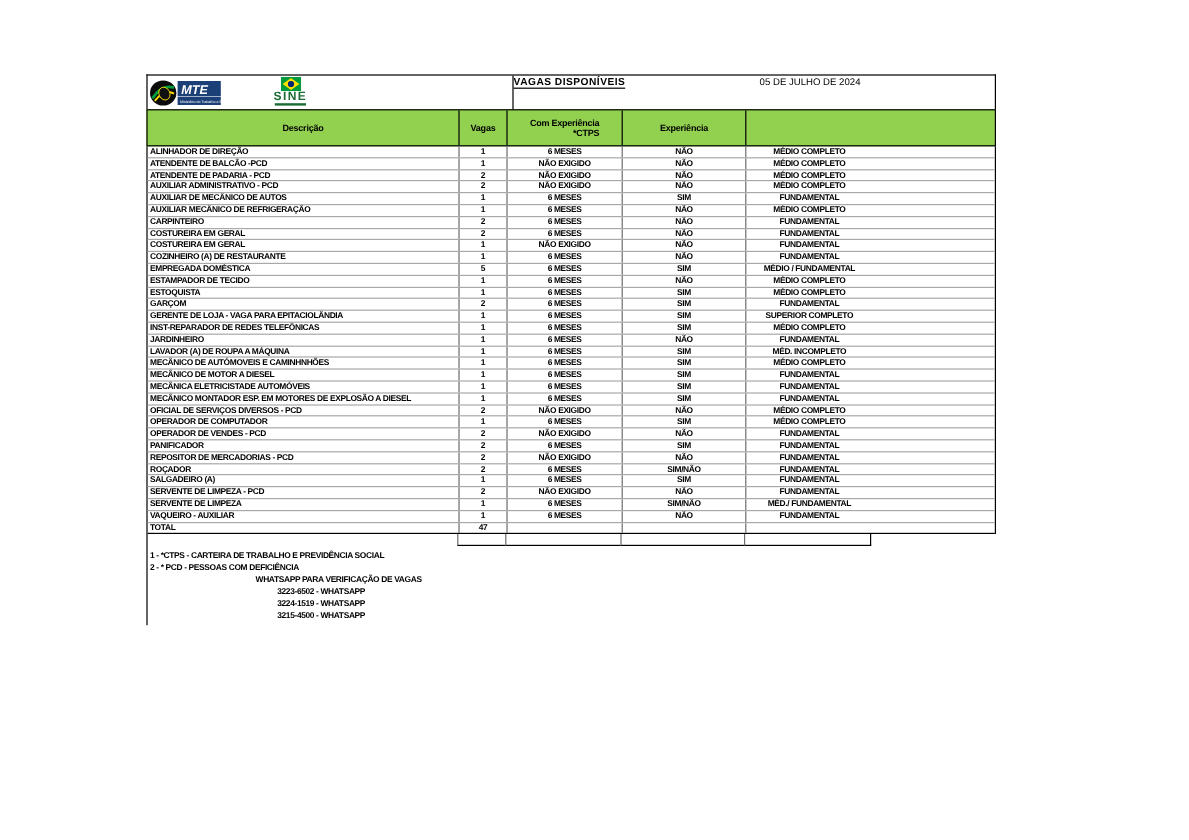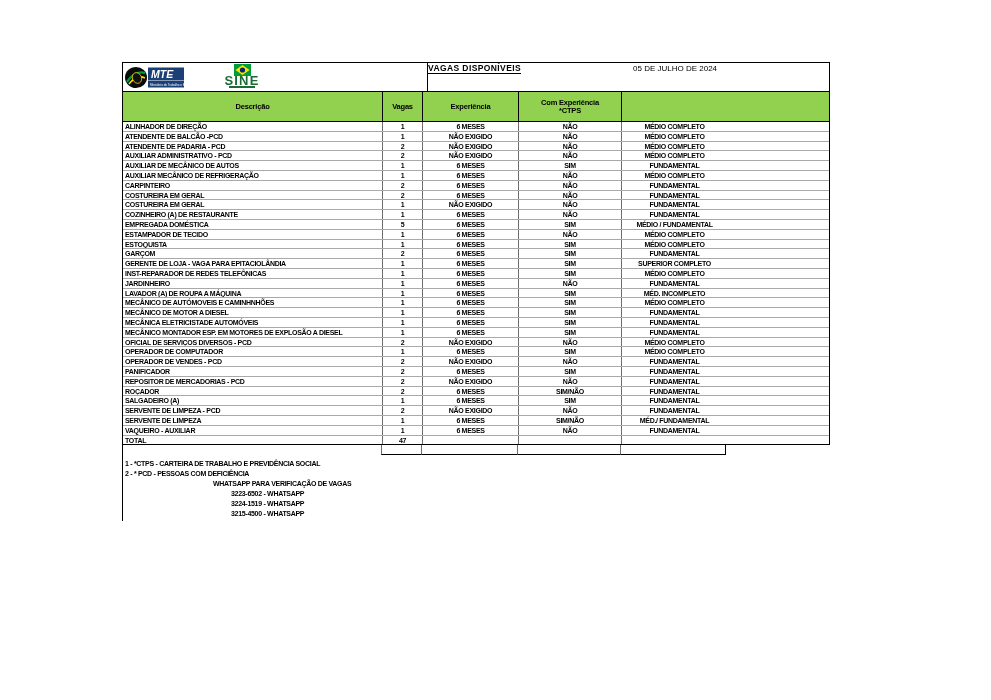--- a/index.html
+++ b/index.html
@@ -12,21 +12,21 @@
   .logo-cell { width: 305px; border-right: 1px solid #000; position: relative; }
   .title-cell { flex: 1; display: flex; flex-direction: row; }
   .strip { height: 5px; border-bottom: 1px solid #000; }
   .doc-title { height: 11px; line-height: 11px; text-align: center; font-weight: bold;
     font-size: 8.5px; letter-spacing: .4px; border-bottom: 1px solid #000; }
   .doc-date { flex: 1; text-align: center; font-weight: normal; font-size: 8px; line-height: 12px; }
 
   
   .grid-head { display: grid; grid-template-columns: 259px 40px 96px 103px 106px;
     height: 31px; background: #92D050; border: 1px solid #000; }
-  .th { display: flex; align-items: center; justify-content: center; text-align: center;
+  .th { display: flex; align-items: center; justify-content: center; text-align: right;
     font-weight: bold; font-size: 7.5px; line-height: 8px; white-space: pre-line;
     border-left: 1px solid #000; letter-spacing: -0.2px; }
   .th:first-child { border-left: none; }
 
   
   .rows { border-left: 1px solid #000; border-right: 1px solid #000; }
   .tr { display: grid; grid-template-columns: 259px 40px 96px 103px 106px;
     height: 9.8px; border-bottom: 1px solid #a9a9a9; }
   .td { font-size: 7px; font-weight: bold; line-height: 9.2px; white-space: nowrap;
     overflow: hidden; letter-spacing: -0.3px; }
@@ -47,21 +47,21 @@
     white-space: nowrap; }
   .fline.note { padding-left: 2px; }
   .fline.wa-title { padding-left: 90px; }
   .fline.phone { padding-left: 108px; }
 
   
   .mte-logo { position: absolute; left: 2px; top: 3px; width: 60px; height: 23px; }
   
   .sine-logo { position: absolute; left: 104px; top: 1px; width: 30px; height: 27px;
     display: flex; flex-direction: column; align-items: center; }
-  .sine-text { font-size: 13px; font-weight: bold; color: #1c6b35; letter-spacing: 1.2px;
+  .sine-text { font-size: 10px; font-weight: bold; color: #1c6b35; letter-spacing: 1.2px;
     line-height: 8px; margin-top: 1px; }
   .sine-rule { width: 26px; height: 2px; background: #1c6b35; margin-top: 1px; }
 </style>
 </head>
 <body>
 
 <div class="doc">
 
   <div class="top-band">
     <div class="logo-cell">
@@ -88,23 +88,23 @@
     <div class="title-cell">
       <div class="strip"></div>
       <div class="doc-title">VAGAS DISPONÍVEIS</div>
       <div class="doc-date">05 DE JULHO DE 2024</div>
     </div>
   </div>
 
   <div class="grid-head">
     <div class="th">Descrição</div>
     <div class="th">Vagas</div>
-    <div class="th">Experiência</div>
     <div class="th">Com Experiência
 *CTPS</div>
+    <div class="th">Experiência</div>
     <div class="th"></div>
   </div>
 
   <div class="rows" id="rows">
       <div class="tr">
         <div class="td desc">ALINHADOR DE DIREÇÃO</div>
         <div class="td c">1</div>
         <div class="td c">6 MESES</div>
         <div class="td c">NÃO</div>
         <div class="td c">MÉDIO COMPLETO</div>

